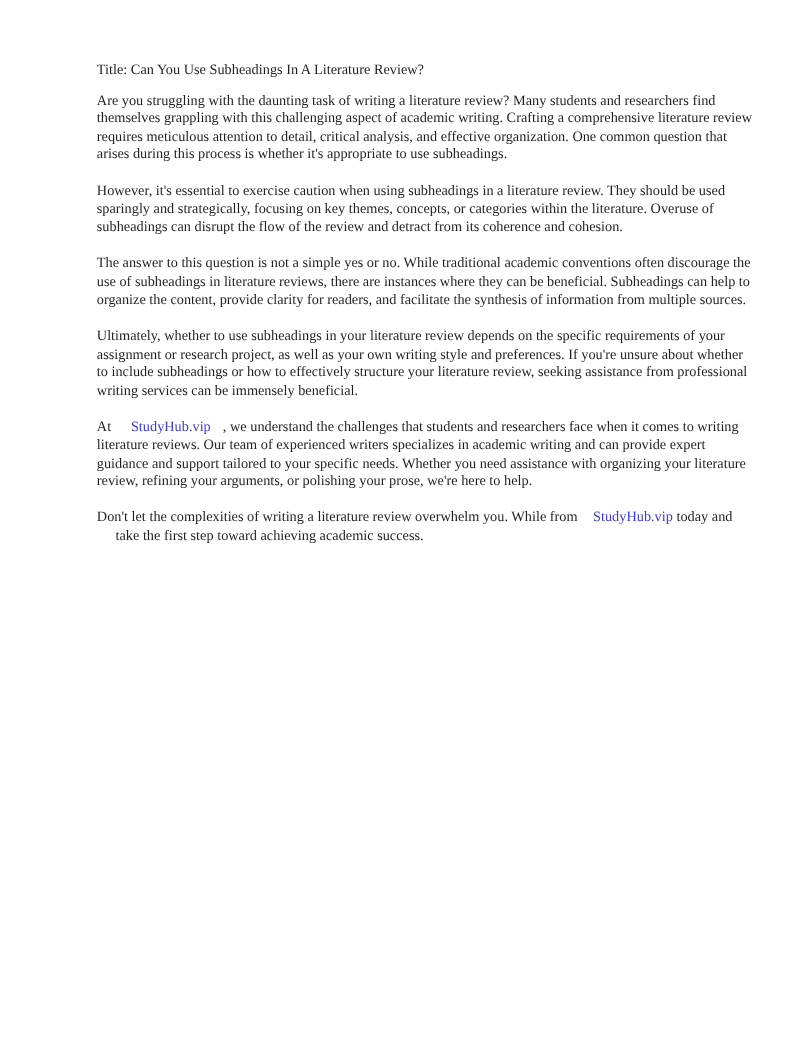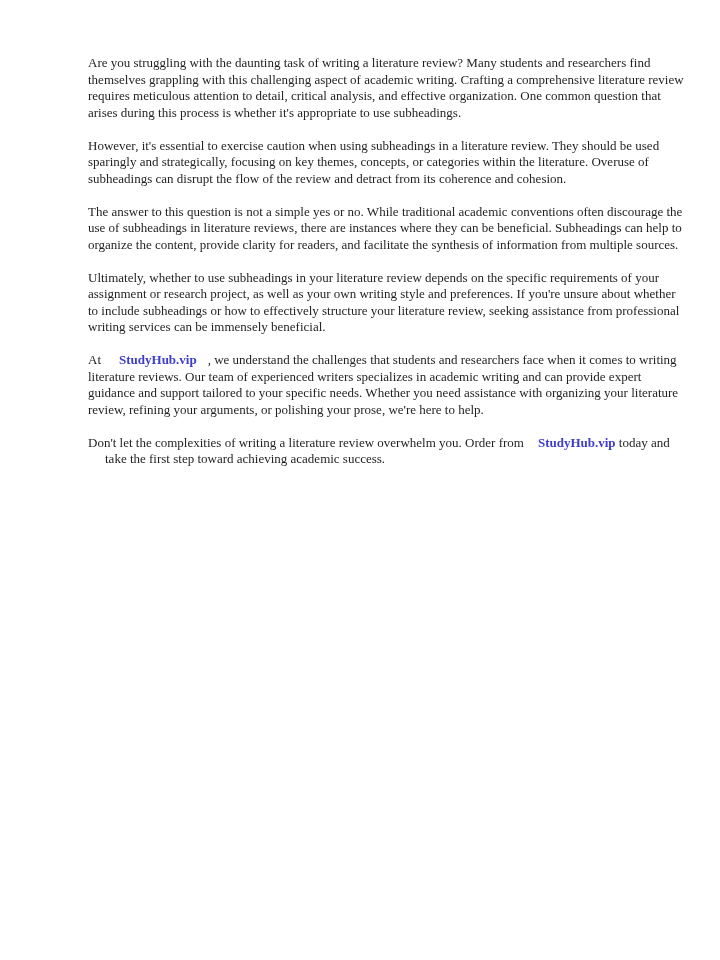--- a/index.html
+++ b/index.html
@@ -28,43 +28,44 @@
   }
   .doc-para {
     margin: 0 0 16.5px 0;
   }
   .hang {
     padding-left: 17px;
     text-indent: -17px;
   }
   .link {
     color: var(--link-color, #3c3ccd);
-    font-weight: bold;
+    font-weight: normal;
     text-decoration: none;
     cursor: pointer;
   }
   .gap-at {
     margin: 0 11px 0 18px;
   }
   .gap-order {
     margin-left: 14px;
   }
 </style>
 </head>
 <body>
 
 <div class="doc-page">
 
+  <p class="doc-title">Title: Can You Use Subheadings In A Literature Review?</p>
 
   <p class="doc-para">Are you struggling with the daunting task of writing a literature review? Many students and researchers find themselves grappling with this challenging aspect of academic writing. Crafting a comprehensive literature review requires meticulous attention to detail, critical analysis, and effective organization. One common question that arises during this process is whether it's appropriate to use subheadings.</p>
 
   <p class="doc-para">However, it's essential to exercise caution when using subheadings in a literature review. They should be used sparingly and strategically, focusing on key themes, concepts, or categories within the literature. Overuse of subheadings can disrupt the flow of the review and detract from its coherence and cohesion.</p>
 
   <p class="doc-para">The answer to this question is not a simple yes or no. While traditional academic conventions often discourage the use of subheadings in literature reviews, there are instances where they can be beneficial. Subheadings can help to organize the content, provide clarity for readers, and facilitate the synthesis of information from multiple sources.</p>
 
   <p class="doc-para">Ultimately, whether to use subheadings in your literature review depends on the specific requirements of your assignment or research project, as well as your own writing style and preferences. If you're unsure about whether to include subheadings or how to effectively structure your literature review, seeking assistance from professional writing services can be immensely beneficial.</p>
 
   <p class="doc-para"><span>At</span><a class="link gap-at">StudyHub.vip</a><span>, we understand the challenges that students and researchers face when it comes to writing literature reviews. Our team of experienced writers specializes in academic writing and can provide expert guidance and support tailored to your specific needs. Whether you need assistance with organizing your literature review, refining your arguments, or polishing your prose, we're here to help.</span></p>
 
-  <p class="doc-para hang"><span>Don't let the complexities of writing a literature review overwhelm you. Order from</span><a class="link gap-order">StudyHub.vip</a>
+  <p class="doc-para hang"><span>Don't let the complexities of writing a literature review overwhelm you. While from</span><a class="link gap-order">StudyHub.vip</a>
     <span>today and take the first step toward achieving academic success.</span></p>
 
 </div>
 
 </body></html>

